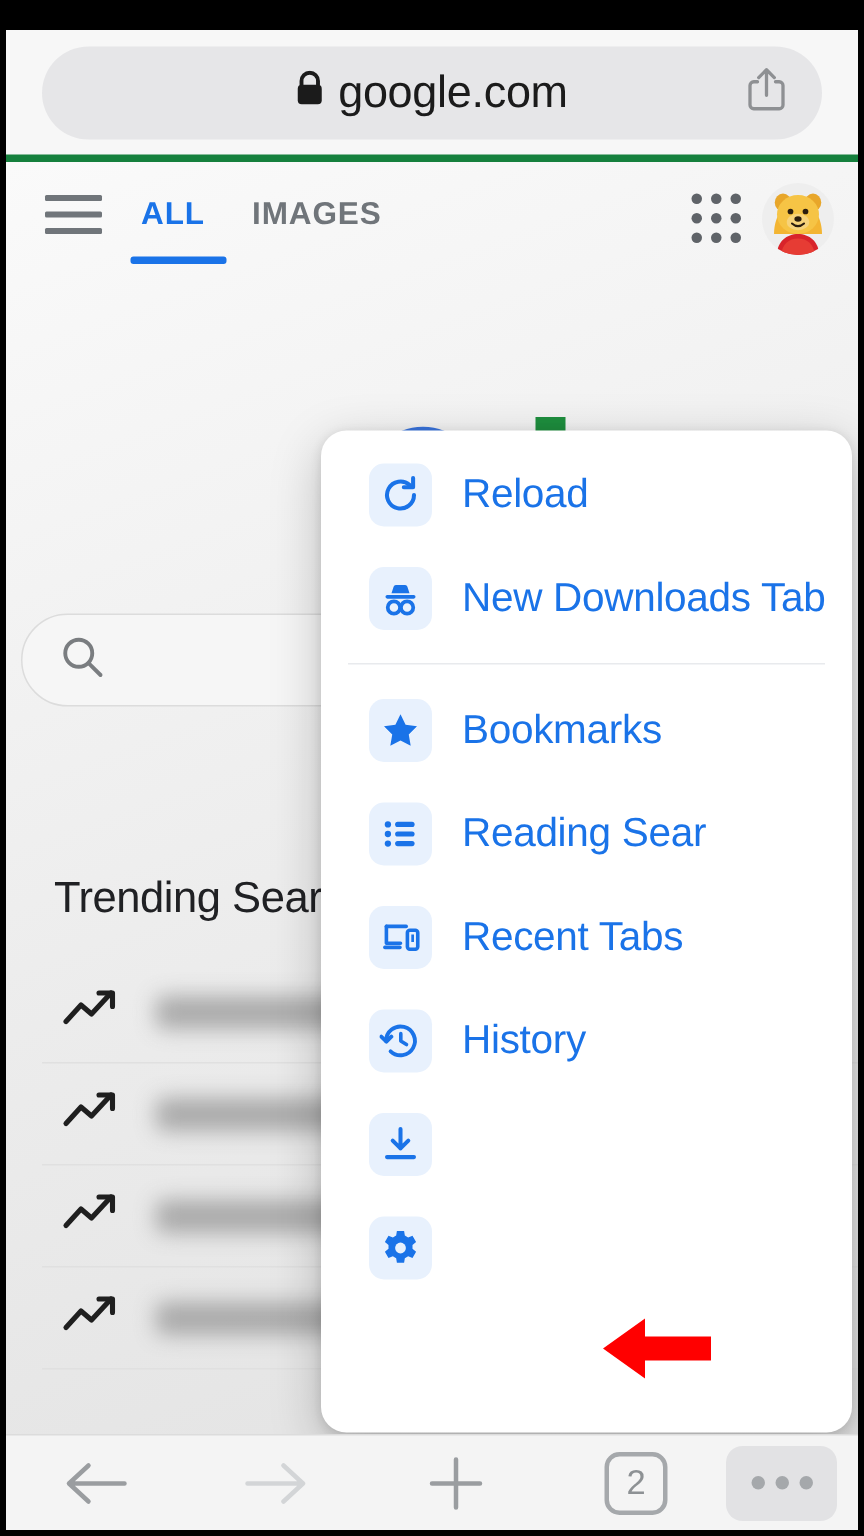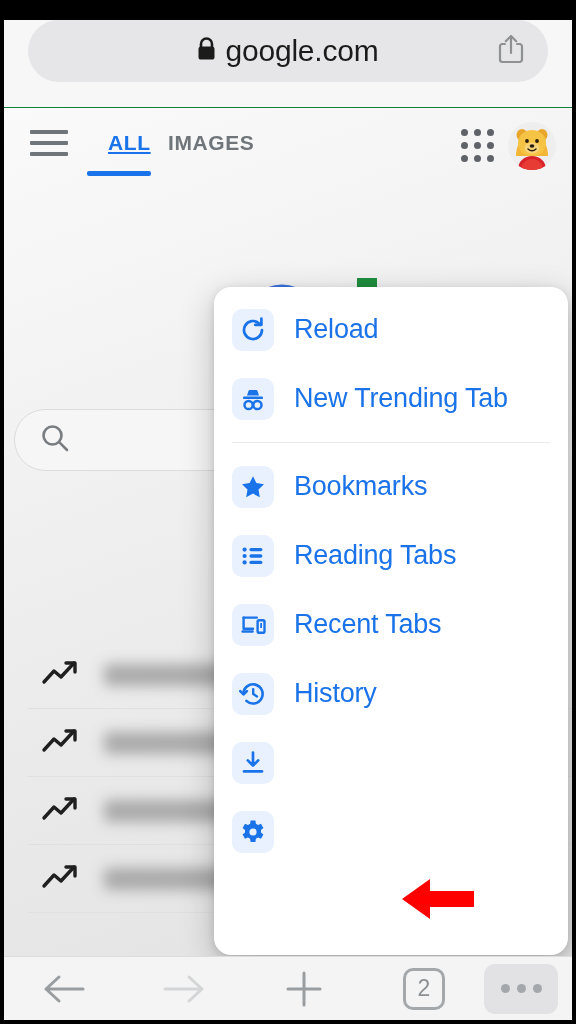--- a/index.html
+++ b/index.html
@@ -19,22 +19,22 @@
   
   .frame-top { position:absolute; left:0; top:0; width:576px; height:20px; background:#000; z-index:60; }
   .frame-bottom { position:absolute; left:0; bottom:0; width:576px; height:4px; background:#000; z-index:60; }
   .frame-left { position:absolute; left:0; top:0; width:4px; height:1024px; background:#000; z-index:60; }
   .frame-right { position:absolute; right:0; top:0; width:4px; height:1024px; background:#000; z-index:60; }
 
   
   .urlbar-wrap {
     position:absolute; left:4px; top:20px; width:568px; height:88px;
     background:#f7f7f7;
-    border-bottom:1px solid #15803d;
-    display:flex; justify-content:center;
+    border-bottom:5px solid #15803d;
+    display:flex; align-items:center; justify-content:center;
   }
   .omnibox {
     position:relative;
     width:520px; height:62px;
     background:#e6e6e8;
     border-radius:31px;
     display:flex; align-items:center; justify-content:center;
   }
   .omnibox-center { display:flex; align-items:center; gap:9px; }
   .lock-icon { display:block; }
@@ -53,21 +53,21 @@
 
   
   .gnav { position:relative; height:72px; display:flex; align-items:center; }
   .hamburger { position:absolute; left:26px; top:22px; width:38px; height:26px;
     display:flex; flex-direction:column; justify-content:space-between; cursor:pointer; }
   .hamburger i { display:block; height:4px; background:#70757a; border-radius:1px; }
 
   .gtab {
     position:absolute; font-size:21px; font-weight:bold; letter-spacing:0.6px;
   }
-  .gtab.all { left:104px; top:23px; color:#1a73e8;text-decoration:underline; }
+  .gtab.all { left:90px; top:23px; color:#1a73e8; }
   .gtab.images { left:164px; top:23px; color:#70757a;text-align:center; }
   .gtab-underline { position:absolute; left:83px; top:63px; width:64px; height:5px;
     background:#1a73e8; border-radius:2px; }
 
   .apps-grid { position:absolute; right:77px; top:21px; width:34px; height:34px;
     display:grid; grid-template-columns:repeat(3,1fr); grid-template-rows:repeat(3,1fr);
     gap:5px; }
   .apps-grid span { display:block; width:7px; height:7px; border-radius:50%; background:#5f6368; }
 
   .avatar { position:absolute; right:16px; top:14px; width:48px; height:48px;
@@ -113,21 +113,21 @@
 
   
   .menu {
     position:absolute; left:214px; top:287px; width:354px; height:668px;
     background:#ffffff; border-radius:17px;
     box-shadow: 0 10px 34px rgba(0,0,0,.22), 0 2px 8px rgba(0,0,0,.12);
     z-index:40; overflow:hidden;
   }
   .menu-item {
     display:flex; align-items:center;
-    height:69px; padding-left:18px; cursor:pointer;
+    height:69px; padding-left:32px; cursor:pointer;
   }
   .menu-icon {
     width:42px; height:42px; border-radius:10px; background:#e8f1fd;
     display:flex; align-items:center; justify-content:center; flex:0 0 auto;
   }
   .menu-label {
     margin-left:20px; font-size:27px; color:#1a73e8; letter-spacing:-0.2px;
     white-space:nowrap;
   }
   .menu-sep { height:1px; background:#e8eaed; margin:9px 18px 9px 18px; }
@@ -236,20 +236,21 @@
     <div class="searchbox">
       <span class="mag">
         <svg width="32" height="32" viewBox="0 0 32 32">
           <circle cx="13.5" cy="13.5" r="9" fill="none" stroke="#7a7d80" stroke-width="2.6"></circle>
           <path d="M20.2 20.2L28 28" stroke="#7a7d80" stroke-width="2.6" stroke-linecap="round"></path>
         </svg>
       </span>
     </div>
 
     <div class="offer-text">Google offe</div>
+    <div class="trending-title">Trending Sear</div>
 
     <div class="trend-list">
       <div class="trend-row">
         <span class="trend-arrow">
           <svg width="46" height="30" viewBox="0 0 46 30">
             <path d="M4 24l10-11 7 6 13-14" fill="none" stroke="#1f1f1f" stroke-width="3.4" stroke-linecap="round" stroke-linejoin="round"></path>
             <path d="M26 5h9v9" fill="none" stroke="#1f1f1f" stroke-width="3.4" stroke-linecap="round" stroke-linejoin="round"></path>
           </svg>
         </span>
         <span class="trend-blur" style="width:155px"></span>
@@ -304,21 +305,21 @@
     <div class="menu-item">
       <span class="menu-icon">
         <svg width="28" height="28" viewBox="0 0 28 28">
           <path d="M9.4 6.2a1.6 1.6 0 0 1 1.6-1.2h6a1.6 1.6 0 0 1 1.6 1.2l1.4 4.3H8z" fill="#1a73e8"></path>
           <rect x="4" y="11.6" width="20" height="2.5" rx="1.2" fill="#1a73e8"></rect>
           <circle cx="9.6" cy="20" r="4.1" fill="none" stroke="#1a73e8" stroke-width="2.5"></circle>
           <circle cx="18.4" cy="20" r="4.1" fill="none" stroke="#1a73e8" stroke-width="2.5"></circle>
           <path d="M13.4 19.6h1.2" stroke="#1a73e8" stroke-width="2.2"></path>
         </svg>
       </span>
-      <span class="menu-label">New Trending Tab</span>
+      <span class="menu-label">New Downloads Tab</span>
     </div>
 
     <div class="menu-sep"></div>
 
     <div class="menu-item">
       <span class="menu-icon">
         <svg width="28" height="28" viewBox="0 0 28 28">
           <path d="M14 3.2l3.4 6.9 7.6 1.1-5.5 5.4 1.3 7.6L14 20.6l-6.8 3.6 1.3-7.6L3 11.2l7.6-1.1z" fill="#1a73e8"></path>
         </svg>
       </span>
@@ -329,21 +330,21 @@
       <span class="menu-icon">
         <svg width="28" height="28" viewBox="0 0 28 28">
           <circle cx="5.6" cy="7.6" r="2.1" fill="#1a73e8"></circle>
           <circle cx="5.6" cy="14" r="2.1" fill="#1a73e8"></circle>
           <circle cx="5.6" cy="20.4" r="2.1" fill="#1a73e8"></circle>
           <rect x="10.4" y="5.9" width="13" height="3.4" rx="1.7" fill="#1a73e8"></rect>
           <rect x="10.4" y="12.3" width="13" height="3.4" rx="1.7" fill="#1a73e8"></rect>
           <rect x="10.4" y="18.7" width="13" height="3.4" rx="1.7" fill="#1a73e8"></rect>
         </svg>
       </span>
-      <span class="menu-label">Reading Tabs</span>
+      <span class="menu-label">Reading Sear</span>
     </div>
 
     <div class="menu-item">
       <span class="menu-icon">
         <svg width="28" height="28" viewBox="0 0 28 28">
           <path d="M4.6 6.6h13.2" stroke="#1a73e8" stroke-width="2.4" stroke-linecap="round"></path>
           <path d="M4.6 6.6v11.2h9.4" fill="none" stroke="#1a73e8" stroke-width="2.4" stroke-linecap="round" stroke-linejoin="round"></path>
           <rect x="2.4" y="19.3" width="12.4" height="2.5" rx="1.2" fill="#1a73e8"></rect>
           <rect x="18.6" y="9.2" width="6.9" height="12.6" rx="1.6" fill="none" stroke="#1a73e8" stroke-width="2.4"></rect>
           <rect x="21.2" y="12" width="1.8" height="5" fill="#1a73e8"></rect>

